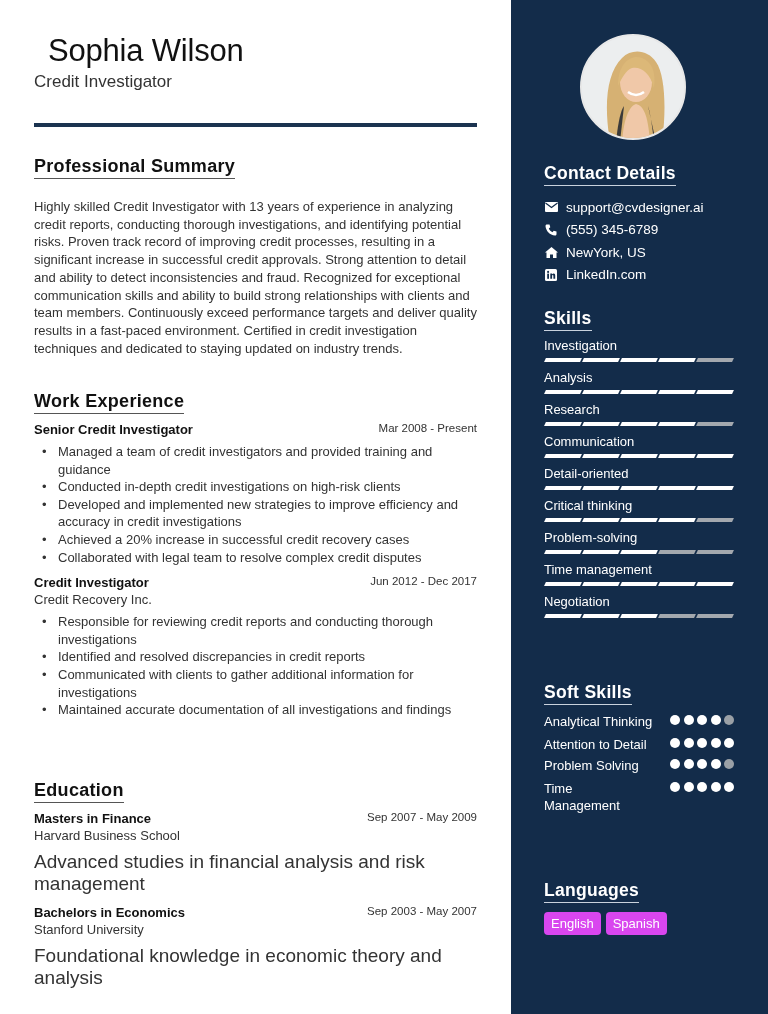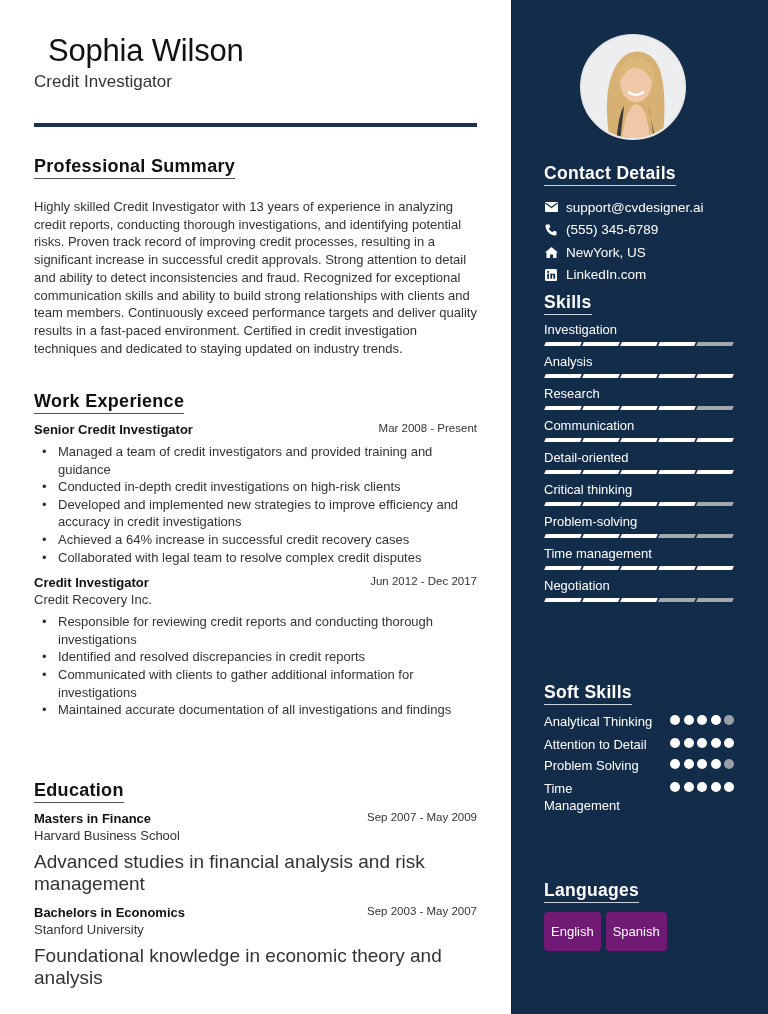--- a/index.html
+++ b/index.html
@@ -42,21 +42,21 @@
   .bar { width: 35.5px; height: 4px; transform: skewX(-25deg); background: #ffffff; }
   .bar.off { background: #a3a8ae; }
 
   .soft { display: flex; justify-content: space-between; }
   .soft-name { font-size: 13px; color: #fff; line-height: 17.5px; width: 115px; }
   .dots { display: flex; gap: 3.5px; margin-top: 2px; }
   .dot { width: 10px; height: 10px; border-radius: 50%; background: #fff; }
   .dot.off { background: #9aa0a6; }
 
   .langs { display: flex; gap: 5px; margin-top: 9px; }
-  .lang { background: #701a75; color: #fff; font-size: 13px; padding: 12px 7px; border-radius: 4px; }
+  .lang { background: #d946ef; color: #fff; font-size: 13px; padding: 4px 7px; border-radius: 4px; }
 </style>
 </head>
 <body>
 
 <div class="main"></div>
 
 <h1 class="name">Sophia Wilson</h1>
 <div class="title">Credit Investigator</div>
 <div class="header-rule"></div>
 
@@ -70,21 +70,21 @@
 
   <div class="job" style="margin-top:8px;">
     <div class="job-row">
       <span class="job-title">Senior Credit Investigator</span>
       <span class="job-date">Mar 2008 - Present</span>
     </div>
     <ul class="bullets">
       <li>Managed a team of credit investigators and provided training and guidance</li>
       <li>Conducted in-depth credit investigations on high-risk clients</li>
       <li>Developed and implemented new strategies to improve efficiency and accuracy in credit investigations</li>
-      <li>Achieved a 64% increase in successful credit recovery cases</li>
+      <li>Achieved a 20% increase in successful credit recovery cases</li>
       <li>Collaborated with legal team to resolve complex credit disputes</li>
     </ul>
   </div>
 
   <div class="job" style="margin-top:9px;">
     <div class="job-row">
       <span class="job-title">Credit Investigator</span>
       <span class="job-date">Jun 2012 - Dec 2017</span>
     </div>
     <div class="job-company">Credit Recovery Inc.</div>
@@ -169,21 +169,21 @@
             <rect x="2.2" y="4.6" width="1.8" height="5.2" fill="#132c4a"></rect>
             <circle cx="3.1" cy="2.9" r="1.05" fill="#132c4a"></circle>
             <path d="M5.3 4.6 H7 V5.4 C7.4 4.8 8 4.5 8.7 4.5 C9.8 4.5 10.2 5.3 10.2 6.5 V9.8 H8.4 V6.9 C8.4 6.2 8.2 5.9 7.7 5.9 C7.2 5.9 7.1 6.3 7.1 6.9 V9.8 H5.3 Z" fill="#132c4a"></path>
           </svg>
       </span>
       <span>LinkedIn.com</span>
     </div>
   </div>
 </div>
 
-<div class="side-sec" style="top:292px;">
+<div class="side-sec" style="top:308px;">
   <h2 class="side-heading">Skills</h2>
   <div id="skills-list" style="margin-top:6px;">
     <div class="skill">
         <span class="skill-name">Investigation</span>
         <div class="skill-bars">
           <span class="bar"></span>
           <span class="bar"></span>
           <span class="bar"></span>
           <span class="bar"></span>
           <span class="bar off"></span>

